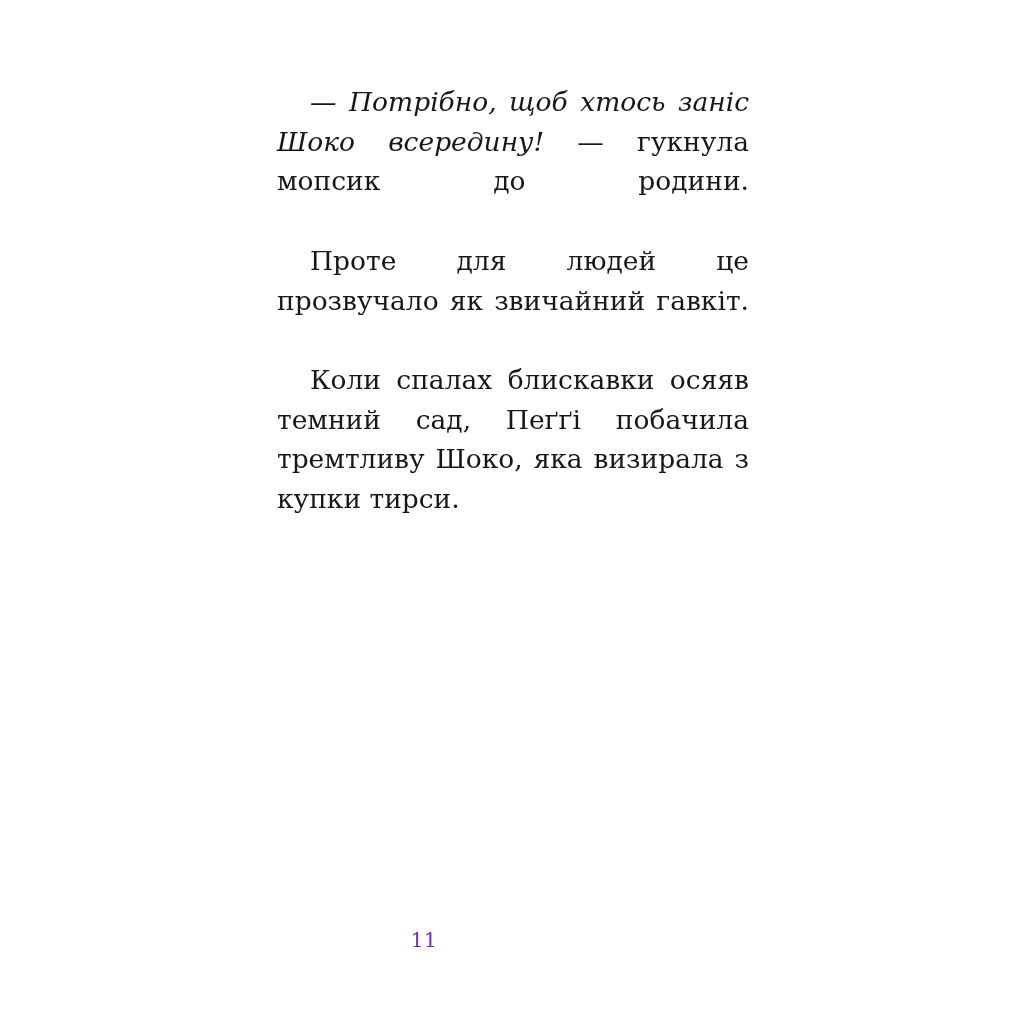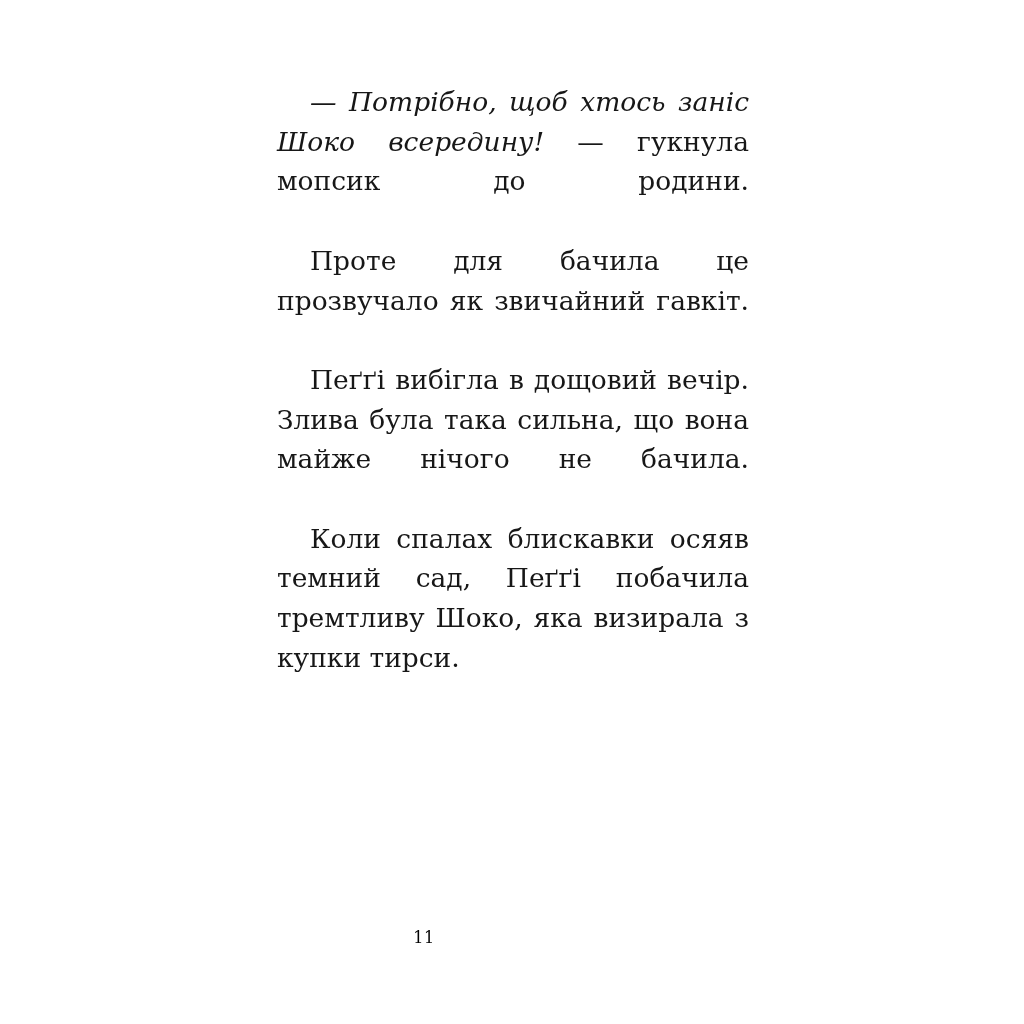--- a/index.html
+++ b/index.html
@@ -58,38 +58,37 @@
     font-style: italic;
   }
 
   .page-number {
     position: absolute;
     left: 0;
     right: 0;
     top: 928px;
     text-align: center;
     font-family: "DejaVu Serif", "Liberation Serif", serif;
-    font-size: 16px;
-    color: #000000;
+    font-size: 20px;
+    color: #6d28d9;
     letter-spacing: 0.5px;
   }
 </style>
 </head>
 <body>
 
 <div class="page">
 
   <div class="text-block">
 
     <p class="para"><span class="dialogue-italic">— Потрібно, щоб хтось заніс Шоко всередину!</span><span> — гукнула мопсик до родини.</span></p>
 
-    <p class="para">Проте для бачила це прозвучало як звичайний гавкіт.</p>
+    <p class="para">Проте для людей це прозвучало як звичайний гавкіт.</p>
 
 
-    <p class="para">Пеґґі вибігла в дощовий вечір. Злива була така сильна, що вона майже нічого не бачила.</p>
 
 
     <p class="para no-stretch">Коли спалах блискавки осяяв темний сад, Пеґґі побачила тремтливу Шоко, яка визирала з купки тирси.</p>
 
   </div>
 
   <div class="page-number">11</div>
 
 </div>
 

